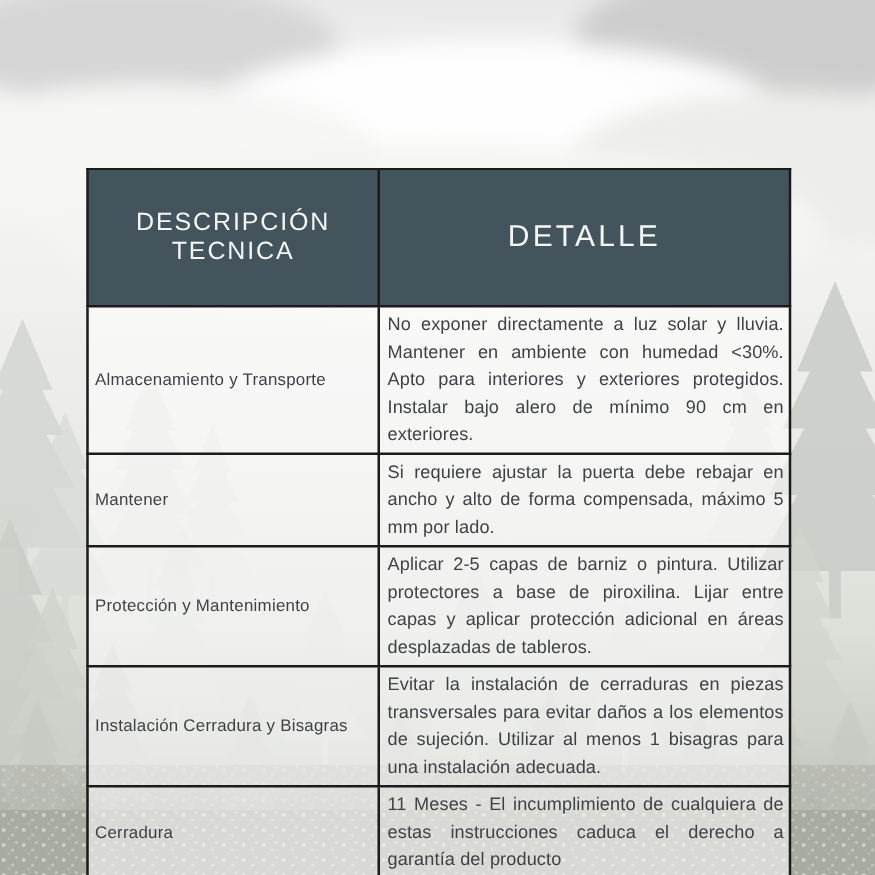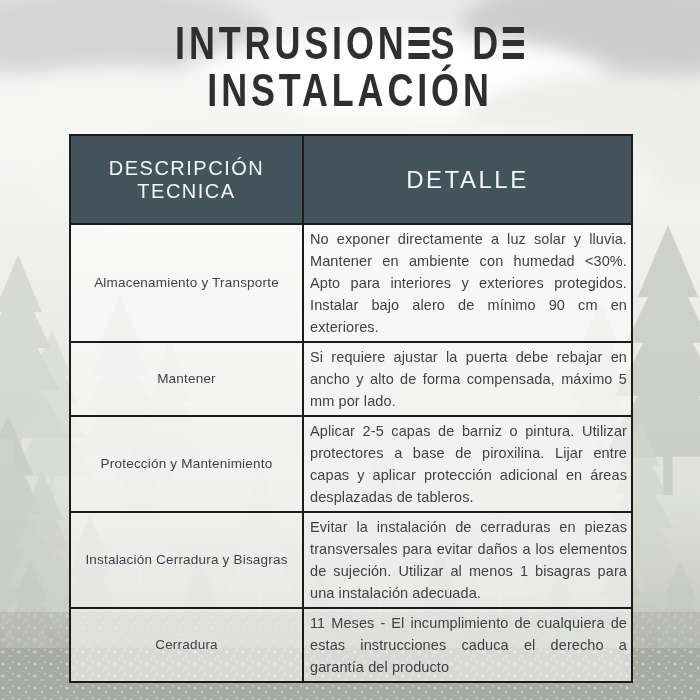--- a/index.html
+++ b/index.html
@@ -34,28 +34,28 @@
                var(--title-text) 40% 60%,transparent 60% 80%,var(--title-text) 80% 100%);
   }
 
   
   .spec-table{
     position:absolute;left:69px;top:134px;width:562px;z-index:2;
     border-collapse:collapse;table-layout:fixed;
   }
   .spec-table td,.spec-table th{border:2px solid var(--border);vertical-align:middle;}
   .spec-table thead th{
-    background:var(--header-bg);color:var(--header-text);height:89px;
+    background:var(--header-bg);color:var(--header-text);height:110px;
     font-weight:400;
   }
   th.h-desc{font-size:20px;letter-spacing:1.5px;}
   th.h-det{font-size:24px;letter-spacing:2.5px;}
   .spec-table tbody td{background:rgba(255,255,255,.55);color:var(--body-text);}
   td.label-cell{
-    text-align:center;font-size:13.5px;letter-spacing:.2px;
+    text-align:left;font-size:13.5px;letter-spacing:.2px;
     padding:4px 5px;line-height:18px;
   }
   td.detail-cell{
     text-align:justify;font-size:14.5px;line-height:22px;
     padding:3px 4px 3px 6px;letter-spacing:.1px;margin-left:45px;
   }
   tr.r0{height:95px} tr.r1{height:74px} tr.r2{height:93px}
   tr.r3{height:92px} tr.r4{height:68px}
 </style>
 </head>
@@ -120,24 +120,20 @@
       <use href="#pine" transform="translate(560,570) scale(.9)"></use>
       <use href="#pine" transform="translate(620,535)"></use>
       <use href="#pine" transform="translate(30,560) scale(1.1)"></use>
       <use href="#pine" transform="translate(680,560) scale(1.1)"></use>
     </g>
 
     <rect x="0" y="612" width="700" height="44" fill="url(#speck)" opacity=".45"></rect>
     <rect x="0" y="648" width="700" height="52" fill="url(#speck)"></rect>
   </svg>
 
-  <header class="title">
-    <span class="title-inner">INTRUSION<span class="tribar-e" aria-hidden="true"></span>S D<span class="tribar-e" aria-hidden="true"></span></span>
-    <span class="title-inner">INSTALACIÓN</span>
-  </header>
 
   <table class="spec-table">
     <colgroup>
       <col style="width:233px">
       <col style="width:329px">
     </colgroup>
     <thead>
       <tr>
         <th class="h-desc">DESCRIPCIÓN TECNICA</th>
         <th class="h-det">DETALLE</th>

